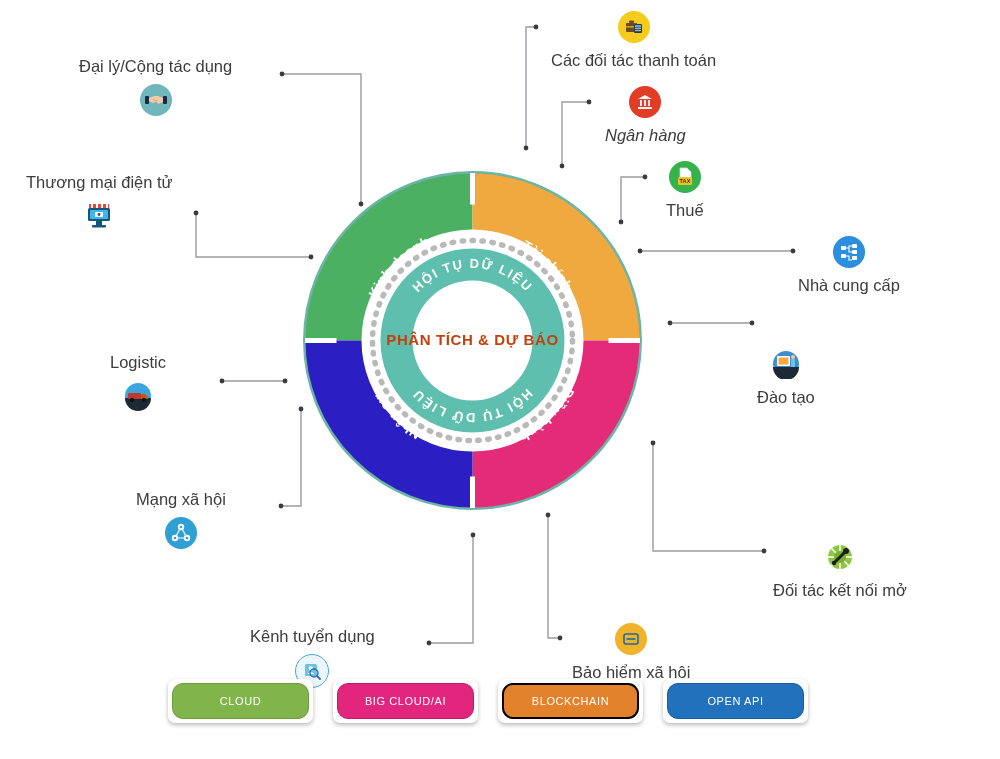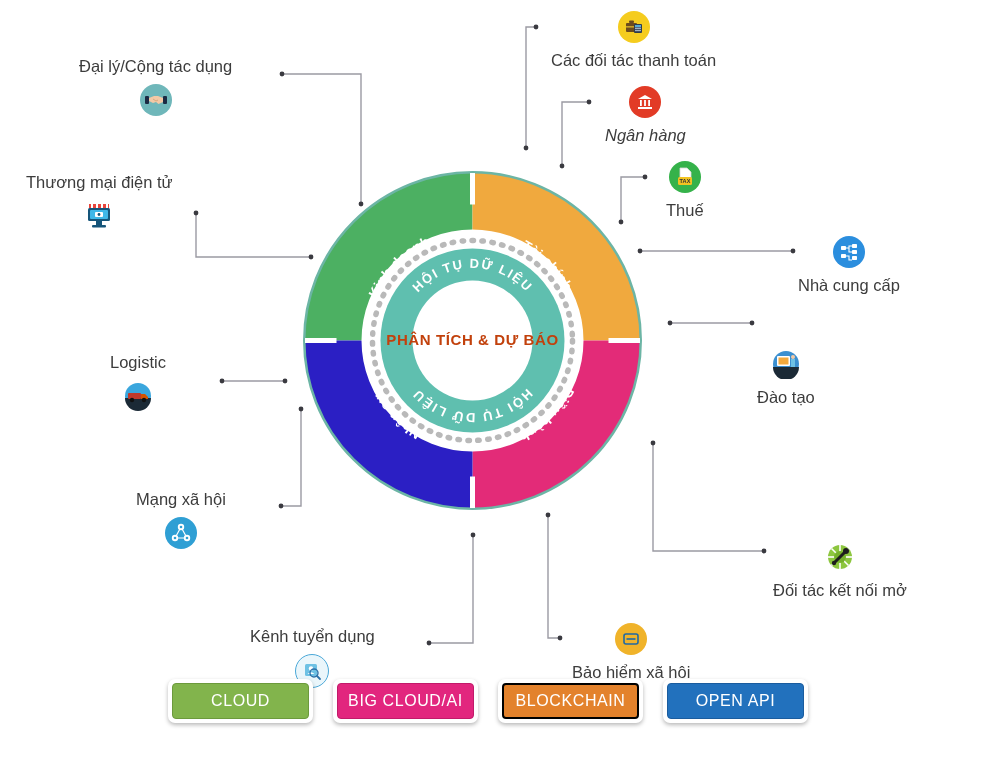--- a/index.html
+++ b/index.html
@@ -48,22 +48,22 @@
 
   
   #pills{position:absolute;left:168px;top:679px;width:640px;height:44px;
          display:flex;gap:20px;}
   .pill{
     flex:1 1 0;border-radius:7px;background:#ffffff;
     padding:4px;box-sizing:border-box;
     box-shadow:0 2px 4px rgba(0,0,0,.28);
   }
   .pill .inner{
-    height:100%;border-radius:4px;display:flex;align-items:center;justify-content:center;
-    color:#ffffff;font-size:16px;letter-spacing:.6px;
+    height:100%;border-radius:11px;display:flex;align-items:center;justify-content:center;
+    color:#ffffff;font-size:11px;letter-spacing:.6px;
     box-sizing:border-box;
   }
   .pill.cloud .inner{background:#82b44c;border:1px solid #6c9a3c;}
   .pill.bigdata .inner{background:#e2267e;border:1px solid #c21a6a;}
   .pill.blockchain .inner{background:#e3822c;border:2px solid #000000;}
   .pill.openapi .inner{background:#2271bd;border:1px solid #1a5c9e;}
 </style>
 </head>
 <body>
 

